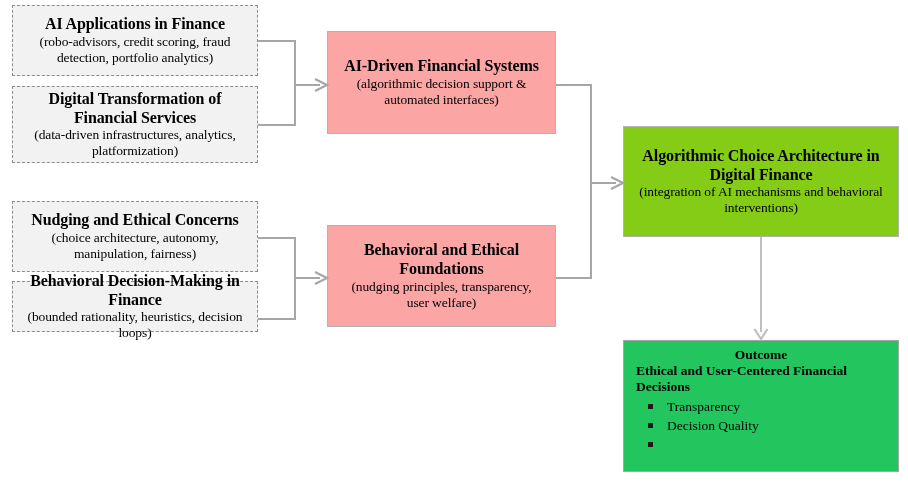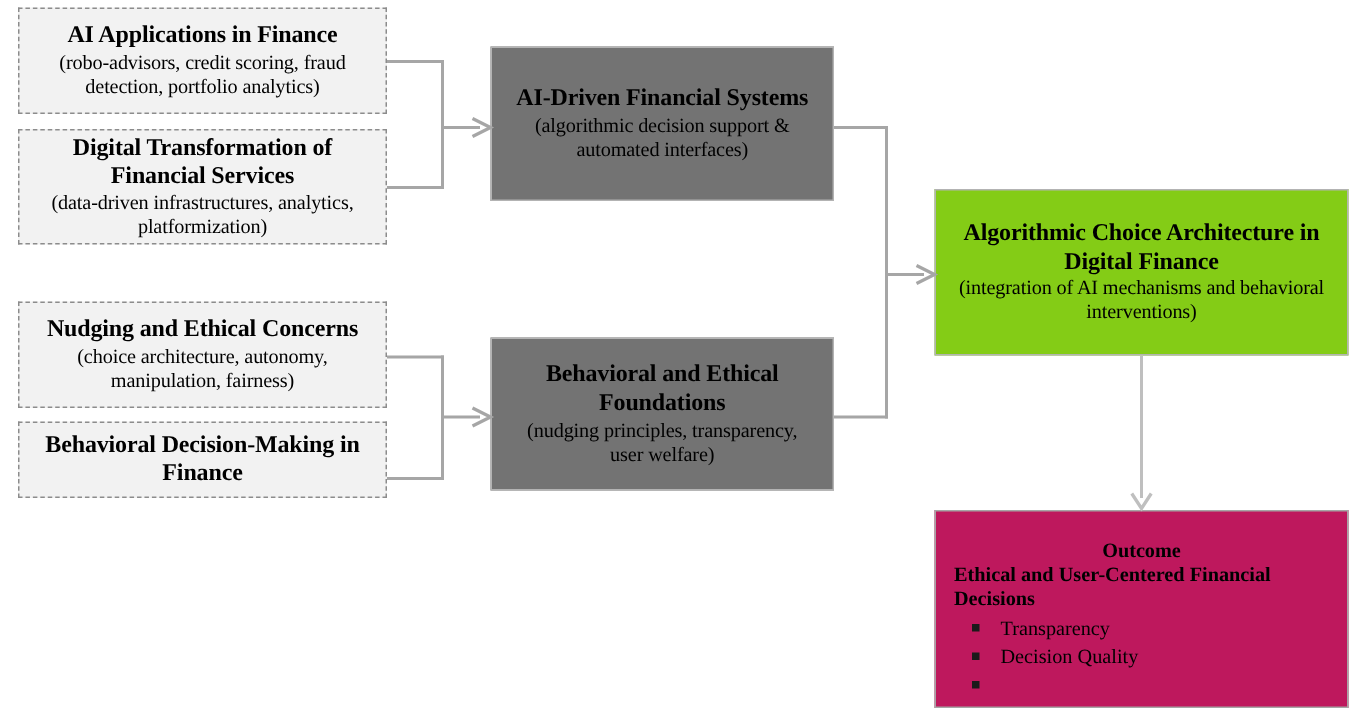--- a/index.html
+++ b/index.html
@@ -40,37 +40,37 @@
     letter-spacing: -0.1px;
   }
   
   .input-node {
     background: #f2f2f2;
     border: 1.4px dashed #8c8c8c;
     padding: 4px 10px;
   }
   
   .process-node {
-    background: #737373;
+    background: #fca5a5;
     border: 1.6px solid #b3b3b3;
     padding: 6px 12px;
   }
   
   .integration-node {
     background: #84cc16;
     border: 1.6px solid #b3b3b3;
     padding: 6px 14px;
   }
   
   .outcome-node {
-    background: #be185d;
+    background: #22c55e;
     border: 1.4px solid #a6a6a6;
     display: block;
     text-align: left;
-    padding: 18px 12px 8px 12px;
+    padding: 6px 12px 8px 12px;
   }
   .outcome-node .outcome-head {
     font-weight: bold;
     font-size: 13.5px;
     text-align: center;
     line-height: 1.2;
   }
   .outcome-node .outcome-sub {
     font-weight: bold;
     font-size: 13.5px;
@@ -123,20 +123,21 @@
     <div class="sub">(data-driven infrastructures, analytics, platformization)</div>
   </div>
 
   <div class="node input-node" style="left:12px; top:201px; width:246px; height:71px;">
     <div class="title">Nudging and Ethical Concerns</div>
     <div class="sub">(choice architecture, autonomy, manipulation, fairness)</div>
   </div>
 
   <div class="node input-node" style="left:12px; top:281px; width:246px; height:51px;">
     <div class="title">Behavioral Decision-Making in Finance</div>
+    <div class="sub">(bounded rationality, heuristics, decision loops)</div>
   </div>
 
   <div class="node process-node" style="left:327px; top:31px; width:229px; height:103px;">
     <div class="title">AI-Driven Financial Systems</div>
     <div class="sub">(algorithmic decision support &amp; automated interfaces)</div>
   </div>
 
   <div class="node process-node" style="left:327px; top:225px; width:229px; height:102px;">
     <div class="title">Behavioral and Ethical Foundations</div>
     <div class="sub">(nudging principles, transparency, user welfare)</div>

